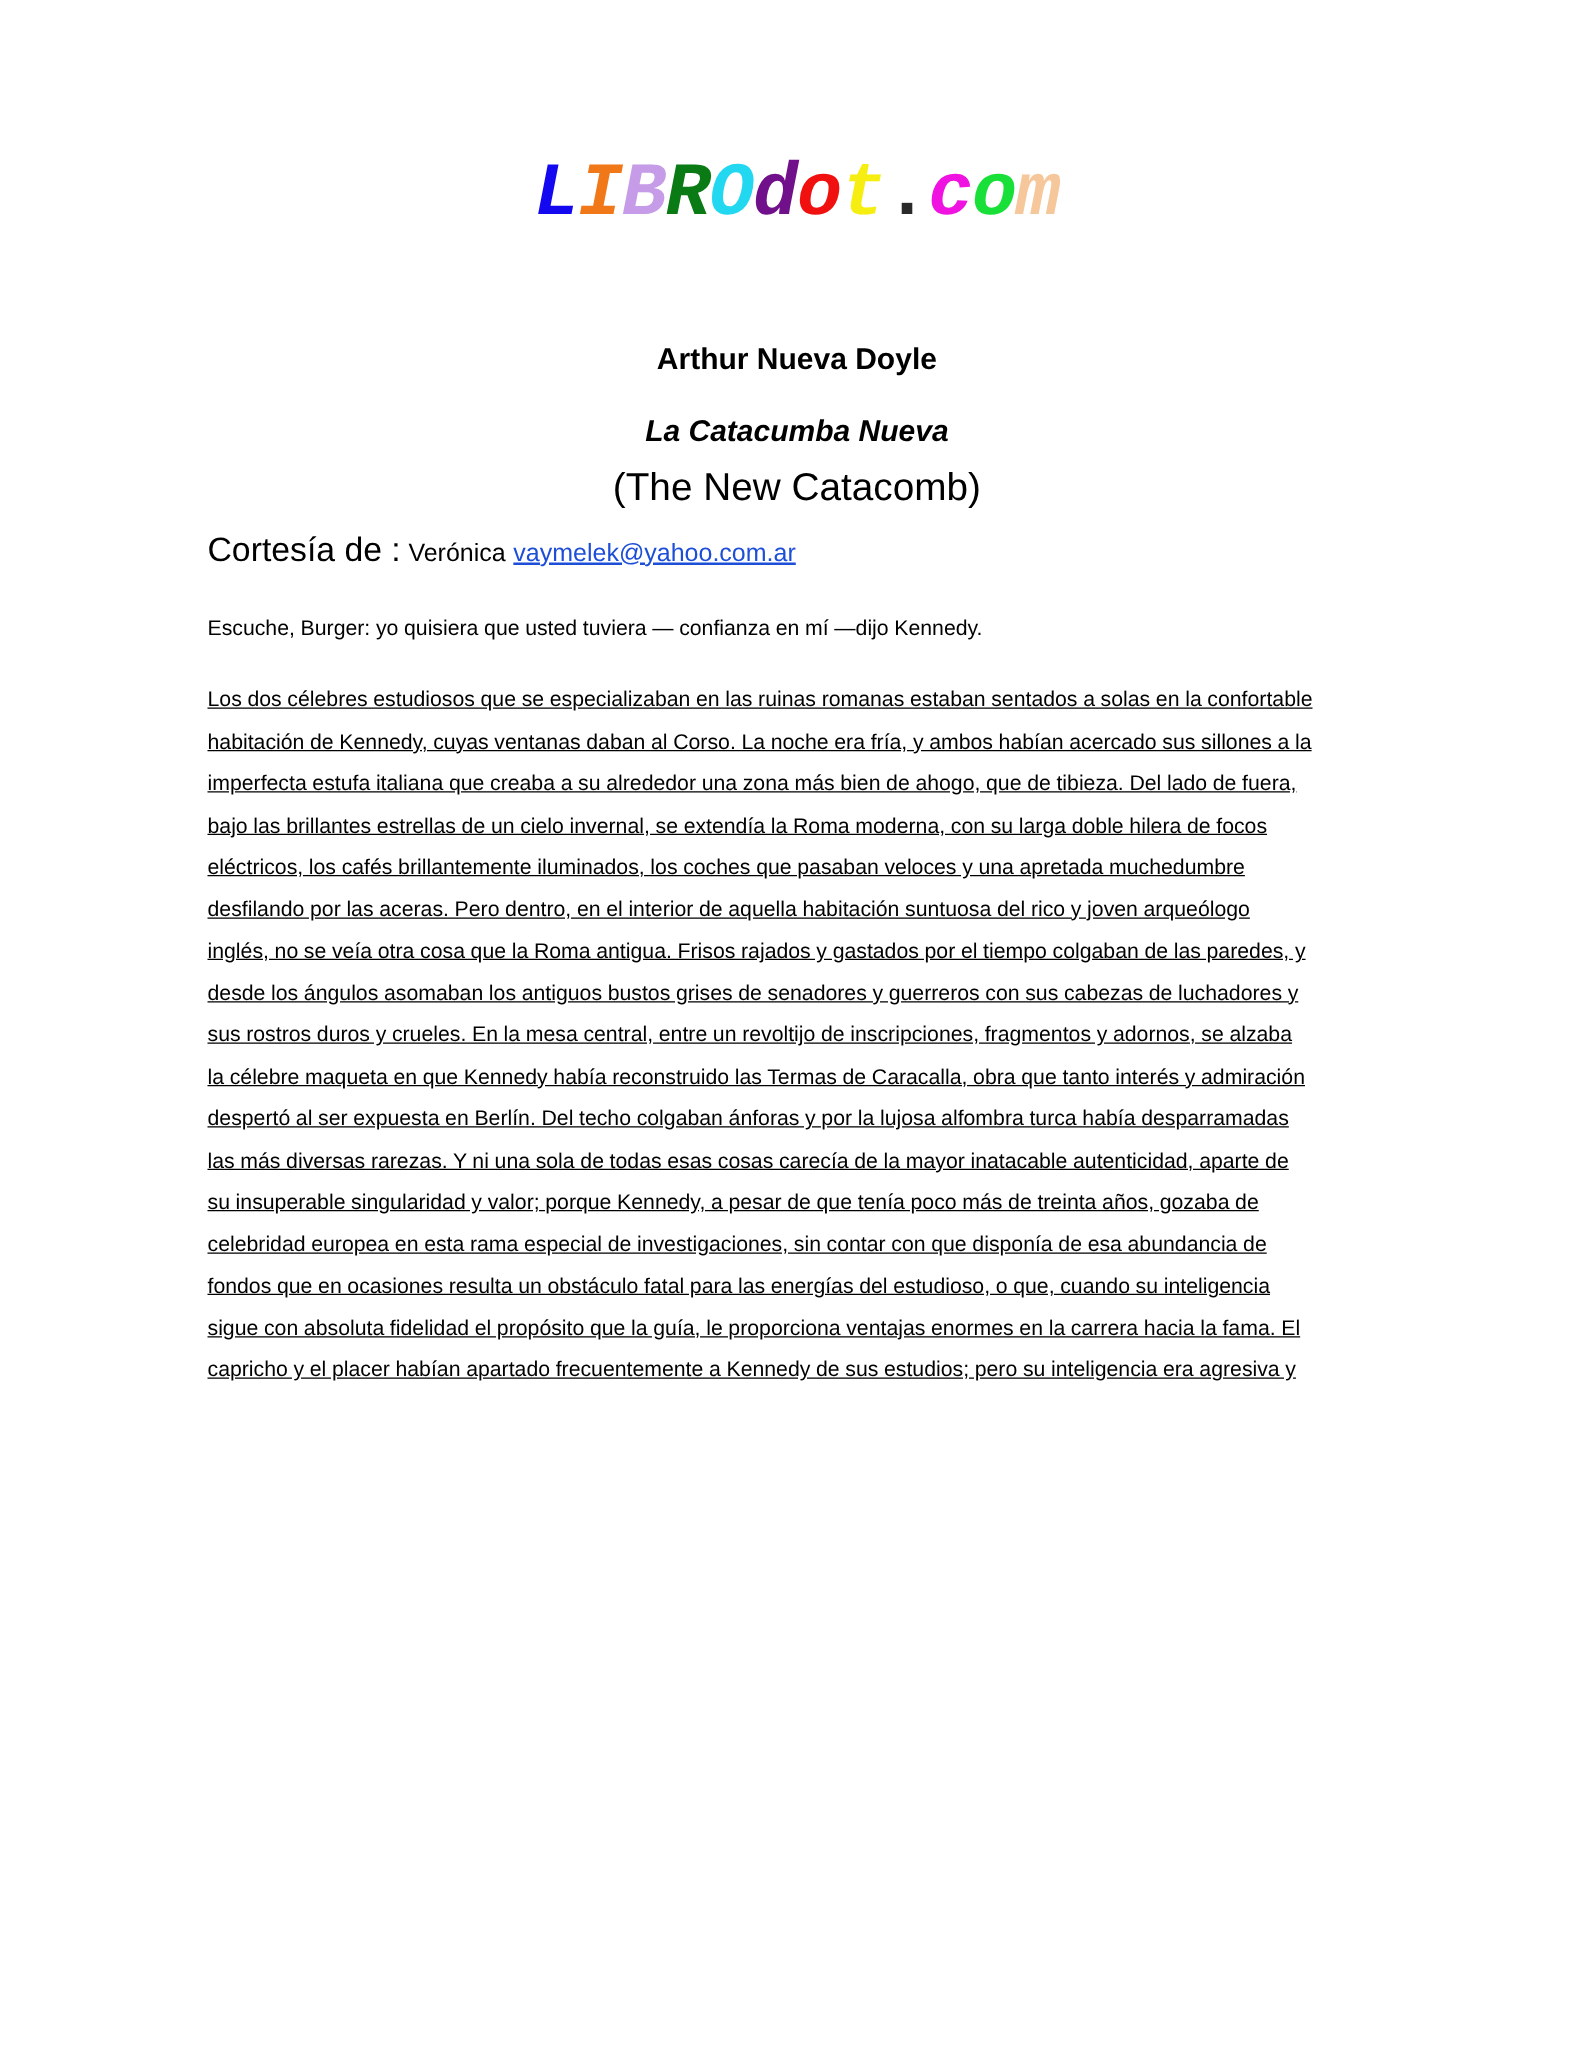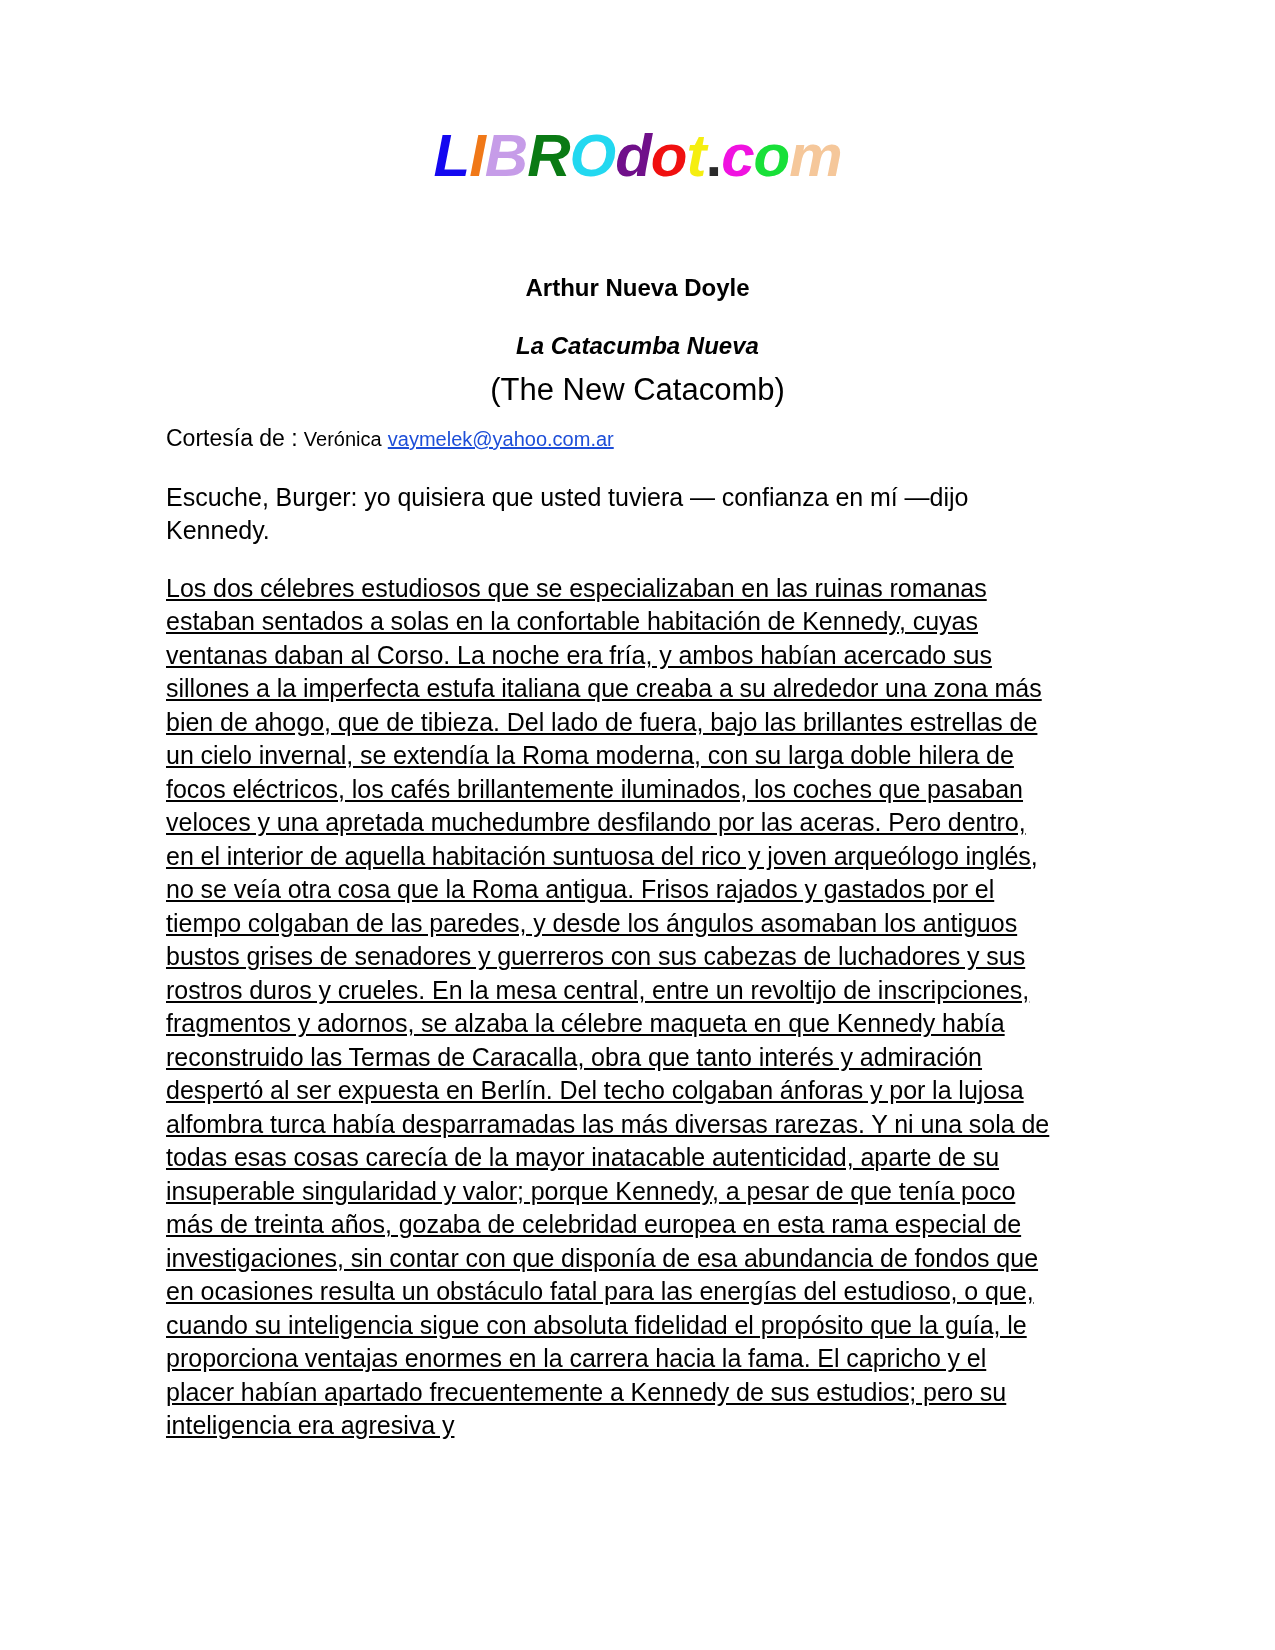--- a/index.html
+++ b/index.html
@@ -27,21 +27,21 @@
   
   .logo-wrap {
     position: absolute;
     top: 126px;
     left: 0;
     width: 1275px;
     text-align: center;
   }
   .logo {
     display: inline-block;
-    font-family: Liberation Sans, sans-serif;
+    font-family: Liberation Mono, monospace;
     font-weight: bold;
     font-style: italic;
     font-size: 60px;
     letter-spacing: -1px;
     line-height: 1;
     white-space: nowrap;
   }
   .logo .c1 { color: #1408f0; }           
   .logo .c2 { color: #f07818; }           
   .logo .c3 { color: #c69ce8; }           
@@ -90,30 +90,30 @@
     left: 166px;
     width: 884px;
   }
 
   .courtesy {
     font-size: 22px;
     line-height: 1.25;
     margin: 0 0 28px 0;
     white-space: nowrap;
   }
-  .courtesy .lead { font-size: 23px; }
+  .courtesy .lead { font-size: 27px; }
   .courtesy .name { font-size: 20px; }
   .courtesy .mail {
     font-size: 20px;
     color: #1d4ed8;
     text-decoration: underline;
   }
 
   p.body {
-    font-size: 25px;
+    font-size: 17px;
     line-height: 33.5px;
     margin: 0 0 24px 0;
     text-align: left;
     word-spacing: -0.2px;
   }
   p.body:last-child { margin-bottom: 0; text-decoration: underline; }
 </style>
 </head>
 <body>
 

